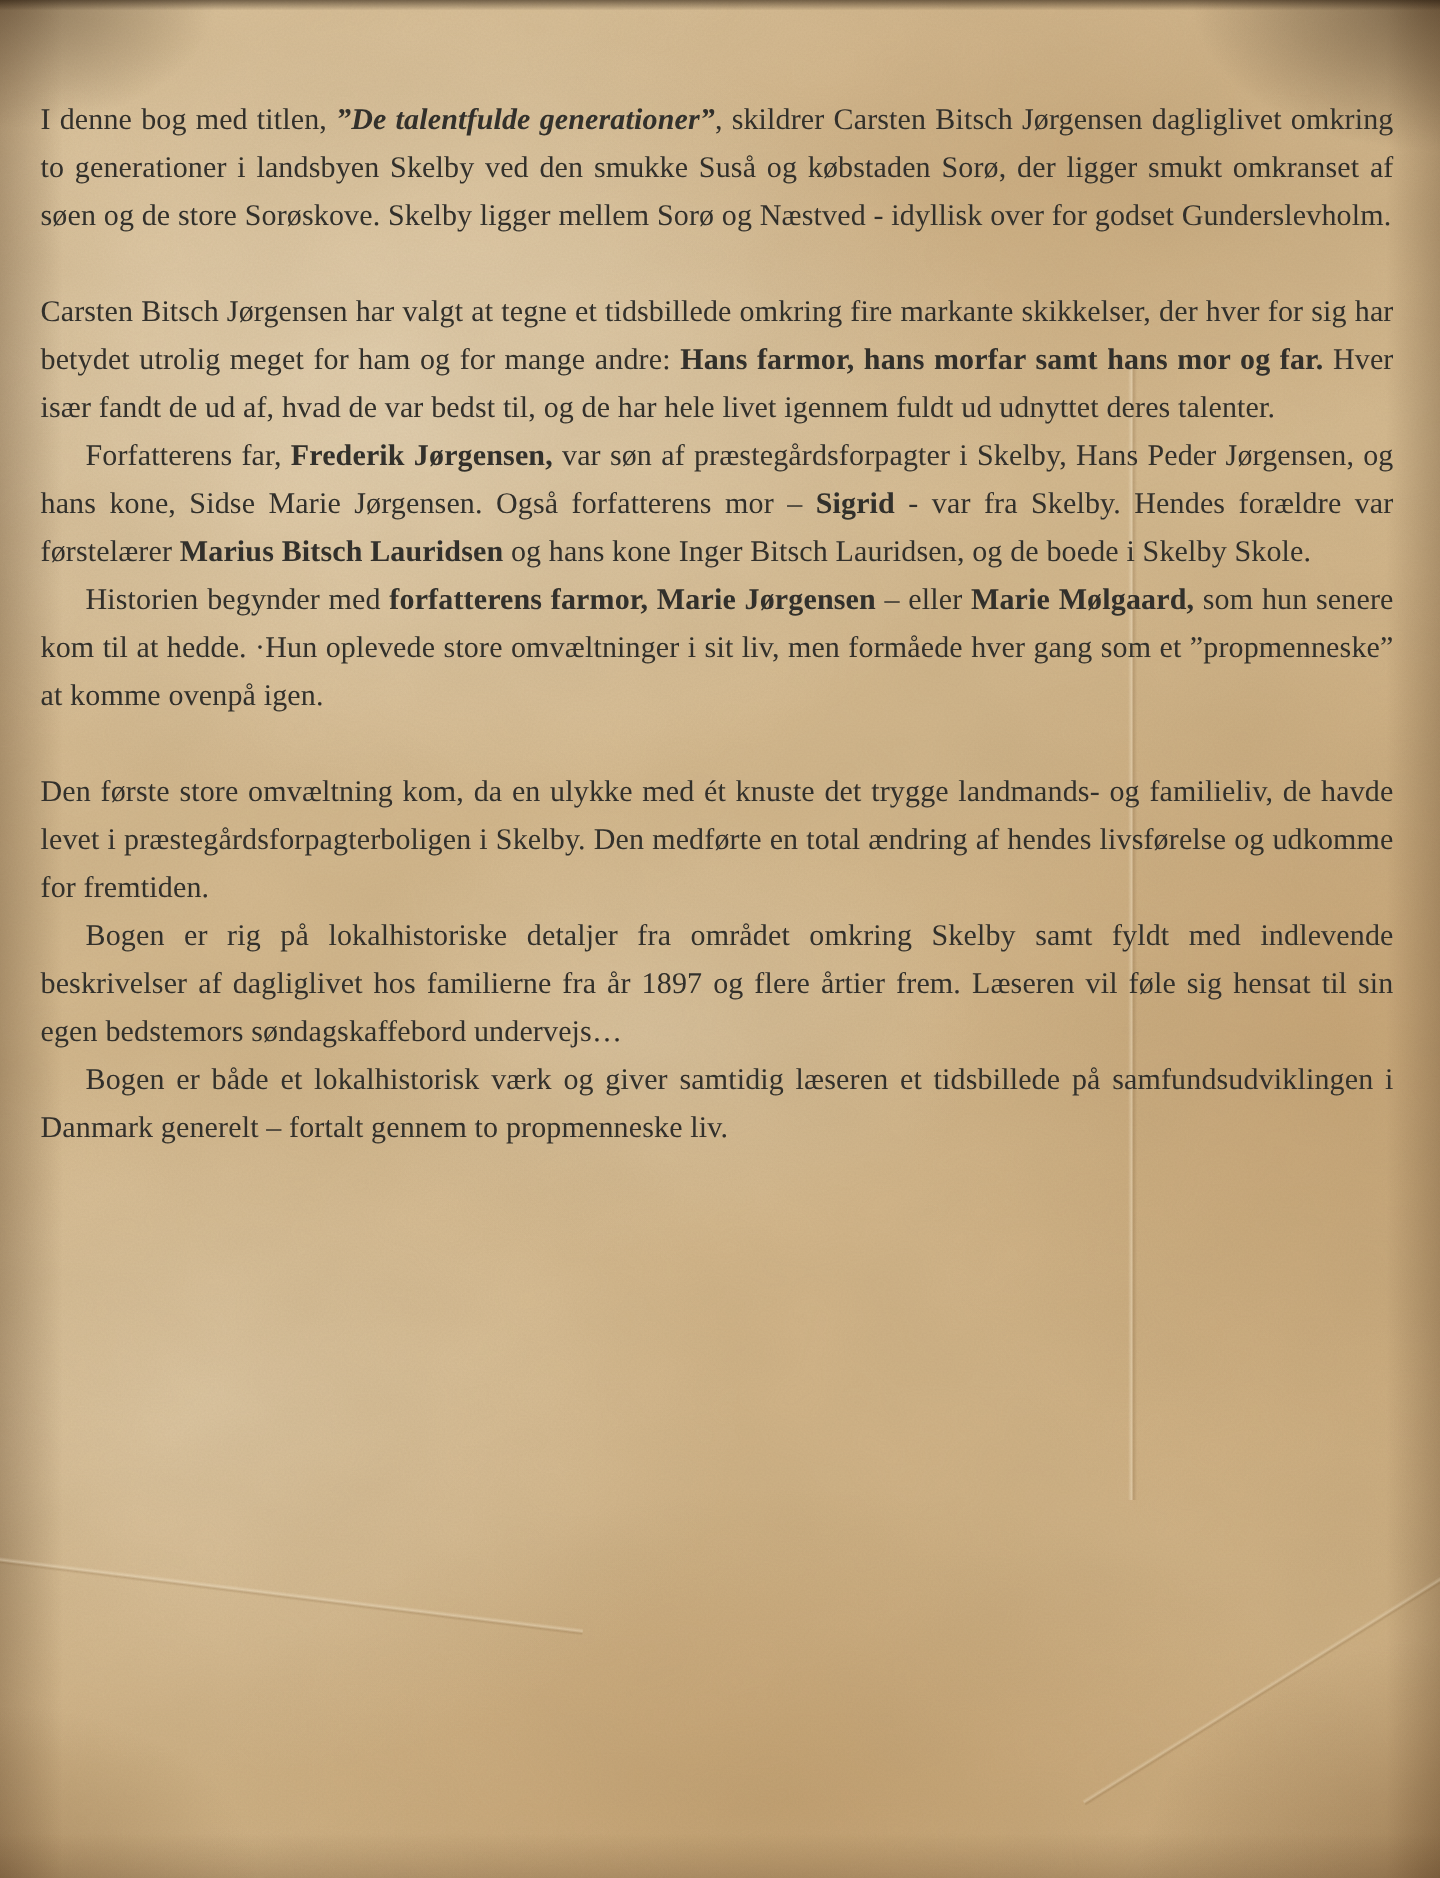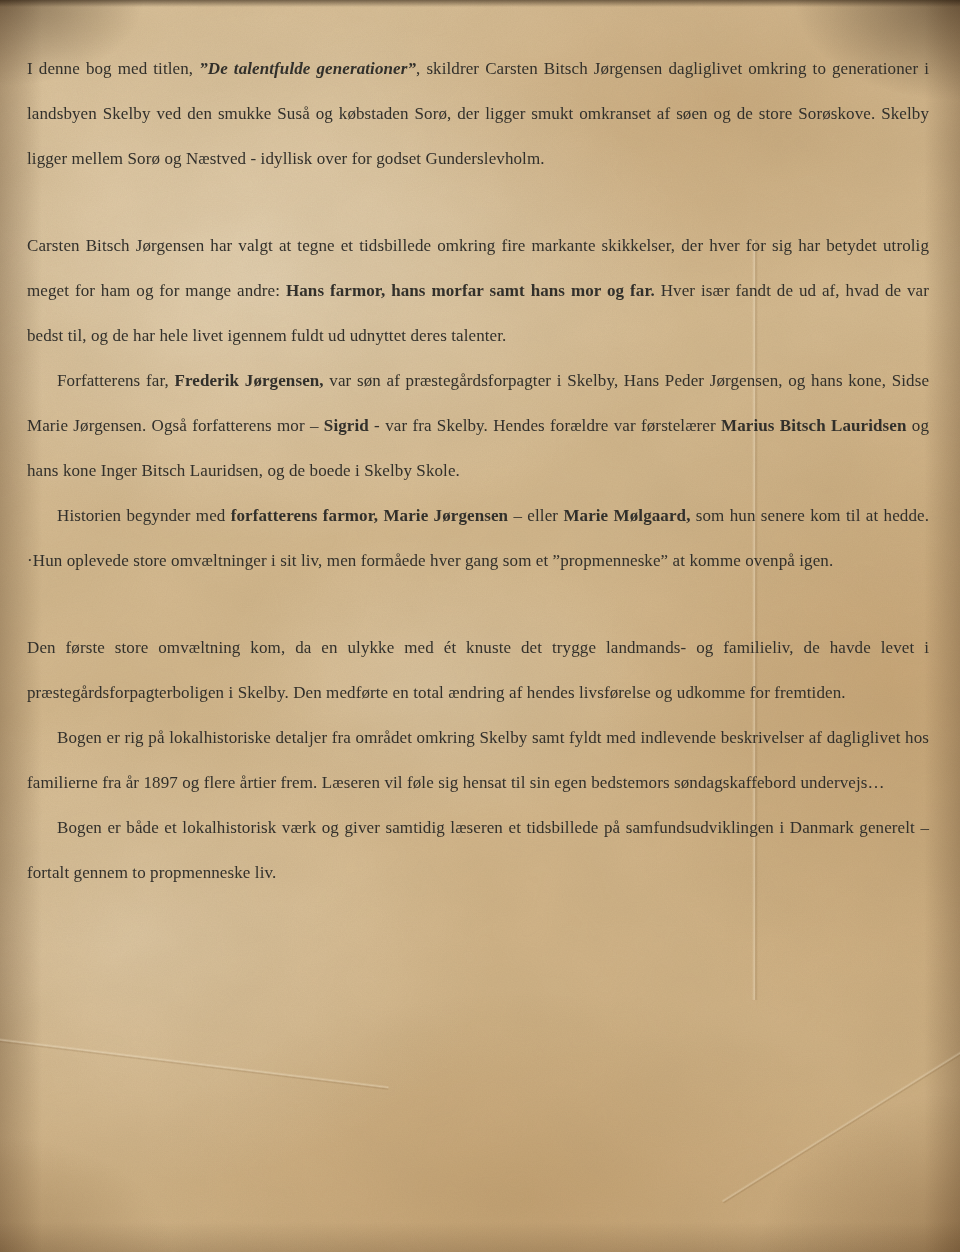--- a/index.html
+++ b/index.html
@@ -54,31 +54,31 @@
     transform:rotate(7deg);
     background:linear-gradient(180deg, rgba(0,0,0,0) 0%, rgba(246,236,214,0.35) 40%, rgba(110,78,40,0.18) 70%, rgba(0,0,0,0) 100%);
   }
   .crease-bottom-right{
     left:700px;top:1120px;width:300px;height:5px;
     transform:rotate(-32deg);
     background:linear-gradient(180deg, rgba(0,0,0,0) 0%, rgba(246,236,214,0.30) 40%, rgba(110,78,40,0.20) 70%, rgba(0,0,0,0) 100%);
   }
   .blurb{
     position:absolute;z-index:3;
-    left:27px;right:31px;top:46px;
+    left:27px;right:31px;top:64px;
     color:var(--ink);
-    font-size:17px;
-    line-height:45px;
+    font-size:20px;
+    line-height:32px;
     text-align:justify;
     hyphens:auto;
     letter-spacing:0.1px;
   }
   .blurb p{margin:0;}
   .blurb p.indent{text-indent:30px;}
-  .blurb p.gap{margin-top:42px;}
+  .blurb p.gap{margin-top:32px;}
   .seg-normal{font-weight:normal;font-style:normal;}
   .seg-bold{font-weight:bold;font-style:normal;}
   .seg-bold_italic{font-weight:bold;font-style:italic;}
 </style>
 </head>
 <body>
 
 <div class="page">
 
   <svg class="texture" width="960" height="1252" viewBox="0 0 960 1252" xmlns="http://www.w3.org/2000/svg" aria-hidden="true">

